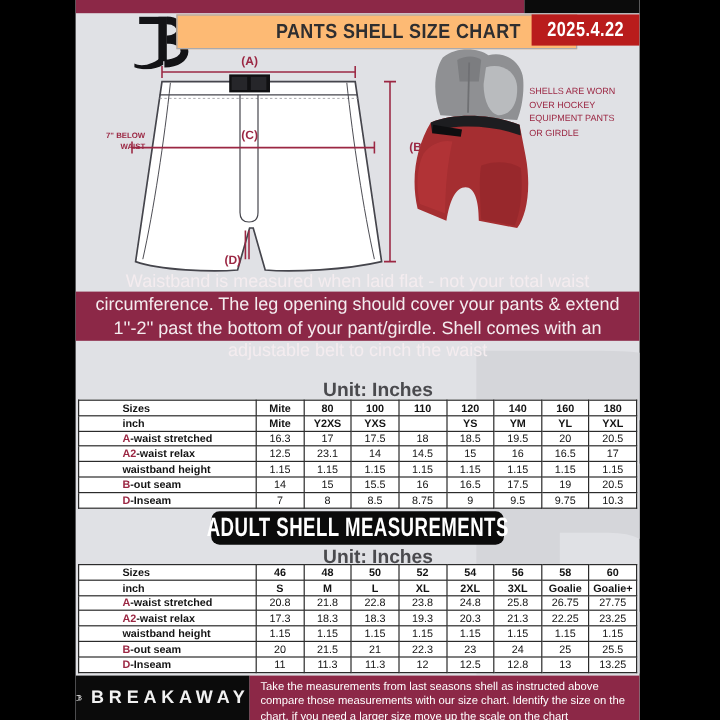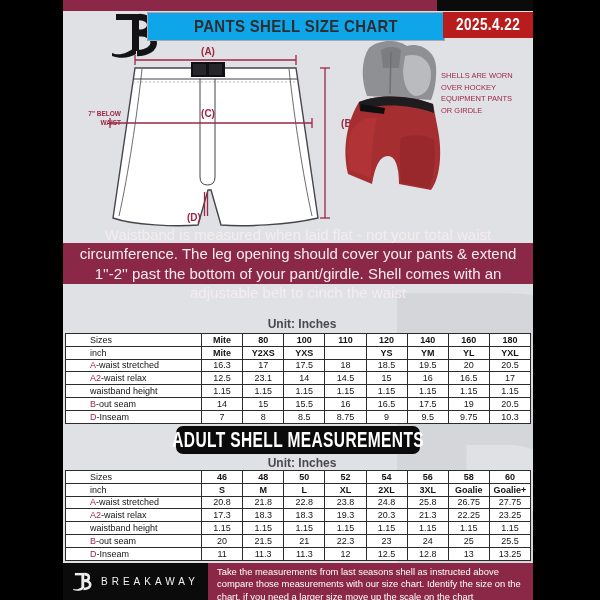--- a/index.html
+++ b/index.html
@@ -8,22 +8,22 @@
   .content{position:absolute;left:63px;top:0;width:470px;height:600px;background:#e0e1e5;overflow:hidden;}
 
   
   .watermark{position:absolute;left:300px;top:250px;z-index:0;font-family:"DejaVu Sans",sans-serif;
              font-weight:bold;font-size:370px;line-height:1;color:#d5d6da;user-select:none;}
 
   
   .topbar{position:absolute;left:0;top:0;width:374px;height:11px;background:#8C2847;z-index:2;}
   .topbar-black{position:absolute;left:374px;top:0;width:96px;height:11px;background:#0b0b0b;z-index:2;}
   .logo{position:absolute;left:44px;top:12px;width:58px;height:46px;z-index:2;}
-  .title-box{position:absolute;left:84px;top:12px;width:296px;height:27px;background:#0ea5e9;
-             border:1px solid #a9a9ad;z-index:2;display:flex;align-items:center;justify-content:center;}
+  .title-box{position:absolute;left:84px;top:12px;width:296px;height:27px;background:#fdba74;
+             border:1px solid #a9a9ad;z-index:2;display:flex;align-items:center;justify-content:center;padding-left:36px;}
   .title-box span{font-weight:bold;font-size:17px;color:#2e2e30;display:inline-block;
                   transform:scaleX(.88);letter-spacing:.4px;white-space:nowrap;}
   .date-box{position:absolute;left:380px;top:12px;width:90px;height:26px;background:#b91c1c;z-index:2;
             display:flex;align-items:center;justify-content:center;}
   .date-box span{color:#fff;font-weight:bold;font-size:17px;display:inline-block;transform:scaleX(.8);
                  letter-spacing:.5px;white-space:nowrap;}
 
   
   .pants{position:absolute;left:20px;top:46px;width:272px;height:192px;z-index:1;}
   .pants svg{position:absolute;left:0;top:0;}
@@ -46,38 +46,38 @@
   .info-banner div{color:#f4ecef;font-weight:normal;font-size:15px;line-height:1.3;text-align:center;
                    width:452px;}
 
   
   .black-heading{position:absolute;left:50%;transform:translateX(-50%);width:244px;height:28px;
                  background:#0b0b0b;border-radius:7px;z-index:1;display:flex;align-items:center;
                  justify-content:center;}
   .black-heading span{color:#fff;font-weight:bold;font-size:21px;display:inline-block;
                       transform:scaleX(.74) scaleY(1.05);letter-spacing:.5px;white-space:nowrap;}
   .yh{top:287px;} .ah{top:426px;}
-  .unit{position:absolute;left:4px;width:470px;text-align:center;color:#4a4a4e;font-size:12px;
+  .unit{position:absolute;left:17px;width:470px;text-align:center;color:#4a4a4e;font-size:16px;
         font-weight:bold;z-index:1;}
   .yu{top:317px;} .au{top:456px;}
 
   
   table{position:absolute;left:2px;width:466px;border-collapse:collapse;background:#fff;
         table-layout:fixed;z-index:1;}
   .yt{top:333px;} .at{top:470px;}
   td{border:1px solid #2b2b2b;font-size:9px;text-align:center;color:#141414;height:11.8px;
      padding:0;overflow:hidden;white-space:nowrap;}
-  td.lbl{width:111px;text-align:left;padding-left:24px;font-weight:normal;margin-top:16px;}
+  td.lbl{width:111px;text-align:left;padding-left:36px;font-weight:bold;margin-top:16px;}
   td.b{font-weight:bold;}
   .pfx{color:#9B2743;}
 
   
   .footer{position:absolute;left:0;top:563px;width:470px;height:37px;display:flex;z-index:2;}
   .footer-left{width:145px;background:#0b0b0b;display:flex;align-items:center;justify-content:center;gap:7px;}
-  .footer-brand{color:#f2f2f2;font-weight:normal;font-size:10px;letter-spacing:4px;}
+  .footer-brand{color:#f2f2f2;font-weight:bold;font-size:15px;letter-spacing:4px;}
   .footer-note{flex:1;background:#8C2847;color:#fff;font-weight:normal;font-size:9.4px;
                line-height:1.32;padding:3px 6px 3px 9px;}
 </style>
 </head>
 <body>
 
 <div class="canvas">
   <div class="content">
 
     <div class="watermark">B</div>

